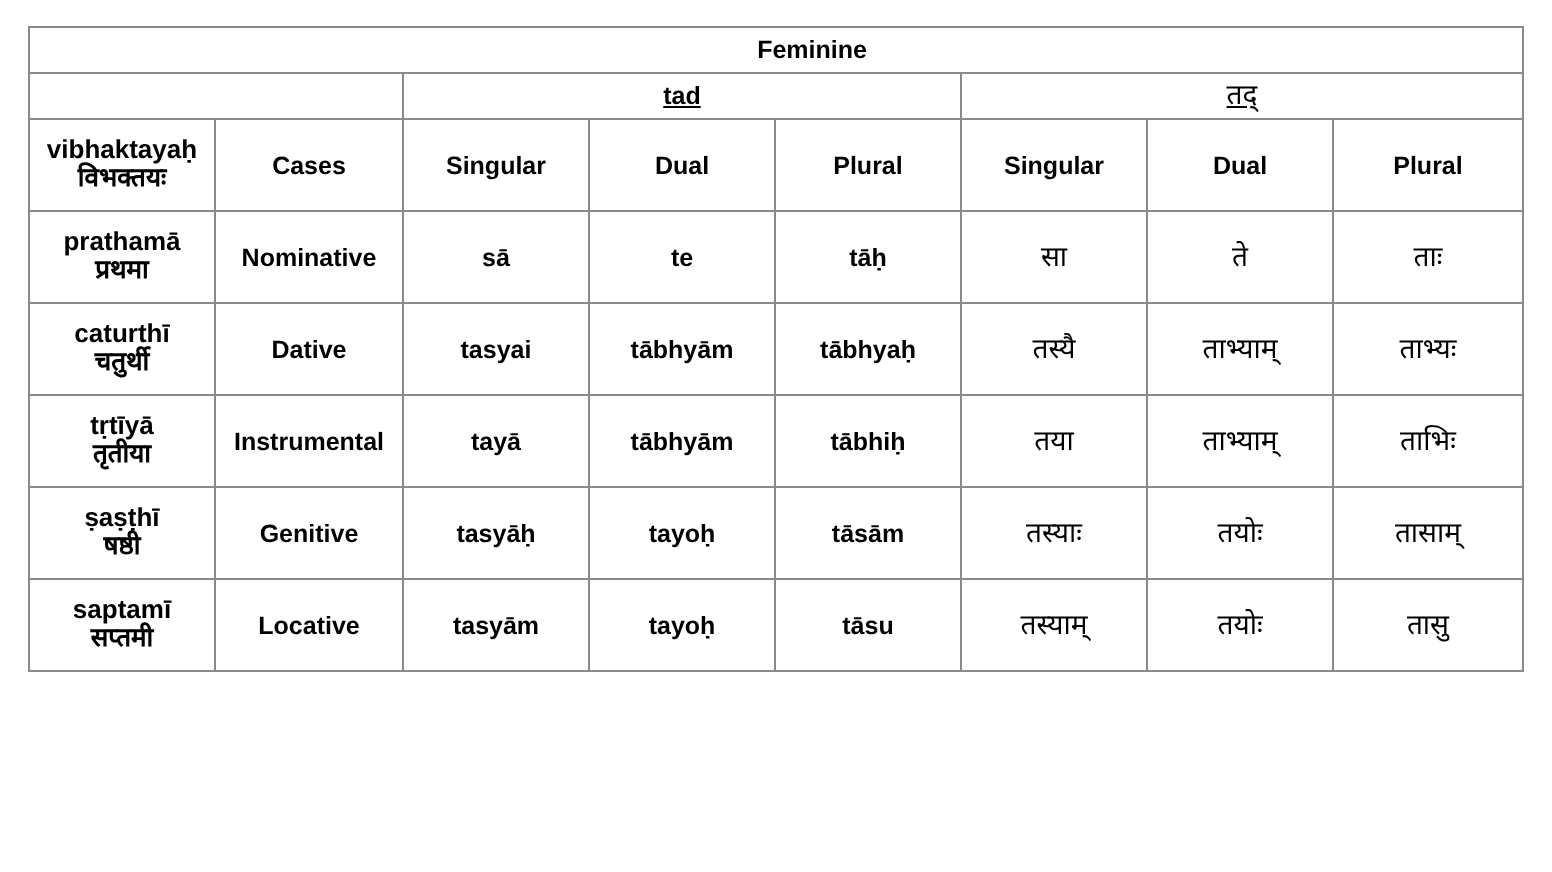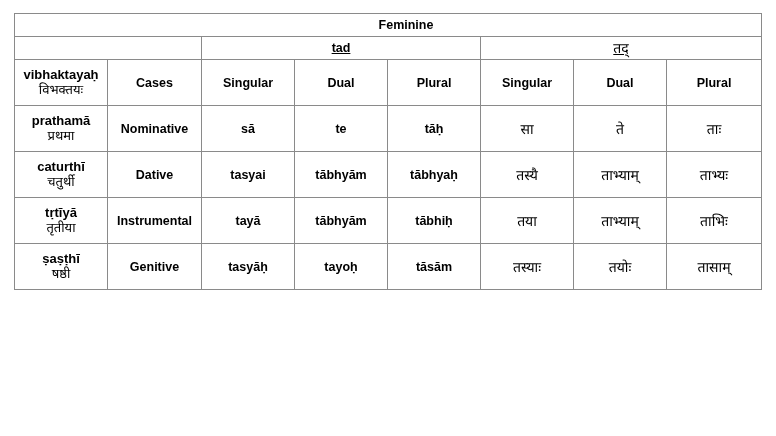--- a/index.html
+++ b/index.html
@@ -32,21 +32,21 @@
     font-weight: bold;
     font-size: 12.5px;
     line-height: 14px;
   }
   .r-title td { height: 22px; padding-left: 36px; }
   .r-pron td { height: 22px; text-decoration: underline; }
   .r-head td { height: 45px; }
   .r-body td { height: 45px; }
   .title-cell { font-size: 12.5px; }
   .vib-latin { display: block; font-size: 13px; line-height: 14px; }
-  .vib-deva { display: block; font-family: "DejaVu Sans", sans-serif; font-weight: normal; font-size: 13px; line-height: 16px; }
+  .vib-deva { display: block; font-family: "DejaVu Sans", sans-serif; font-weight: bold; font-size: 13px; line-height: 16px; }
   .dv-cell { font-family: "DejaVu Sans", sans-serif; font-weight: normal; font-size: 14px; margin-left: 40px; }
 </style>
 </head>
 <body>
 
 <div class="wrap">
   <table>
     <colgroup>
       <col style="width:93px">
       <col style="width:94px">
@@ -131,15 +131,28 @@
         </td>
         <td>Genitive</td>
         <td>tasyāḥ</td>
         <td>tayoḥ</td>
         <td>tāsām</td>
         <td class="dv-cell">तस्याः</td>
         <td class="dv-cell">तयोः</td>
         <td class="dv-cell">तासाम्</td>
       </tr>
 
+      <tr class="r-body">
+        <td>
+          <span class="vib-latin">saptamī</span>
+          <span class="vib-deva">सप्तमी</span>
+        </td>
+        <td>Locative</td>
+        <td>tasyām</td>
+        <td>tayoḥ</td>
+        <td>tāsu</td>
+        <td class="dv-cell">तस्याम्</td>
+        <td class="dv-cell">तयोः</td>
+        <td class="dv-cell">तासु</td>
+      </tr>
     </tbody>
   </table>
 </div>
 
 </body></html>

